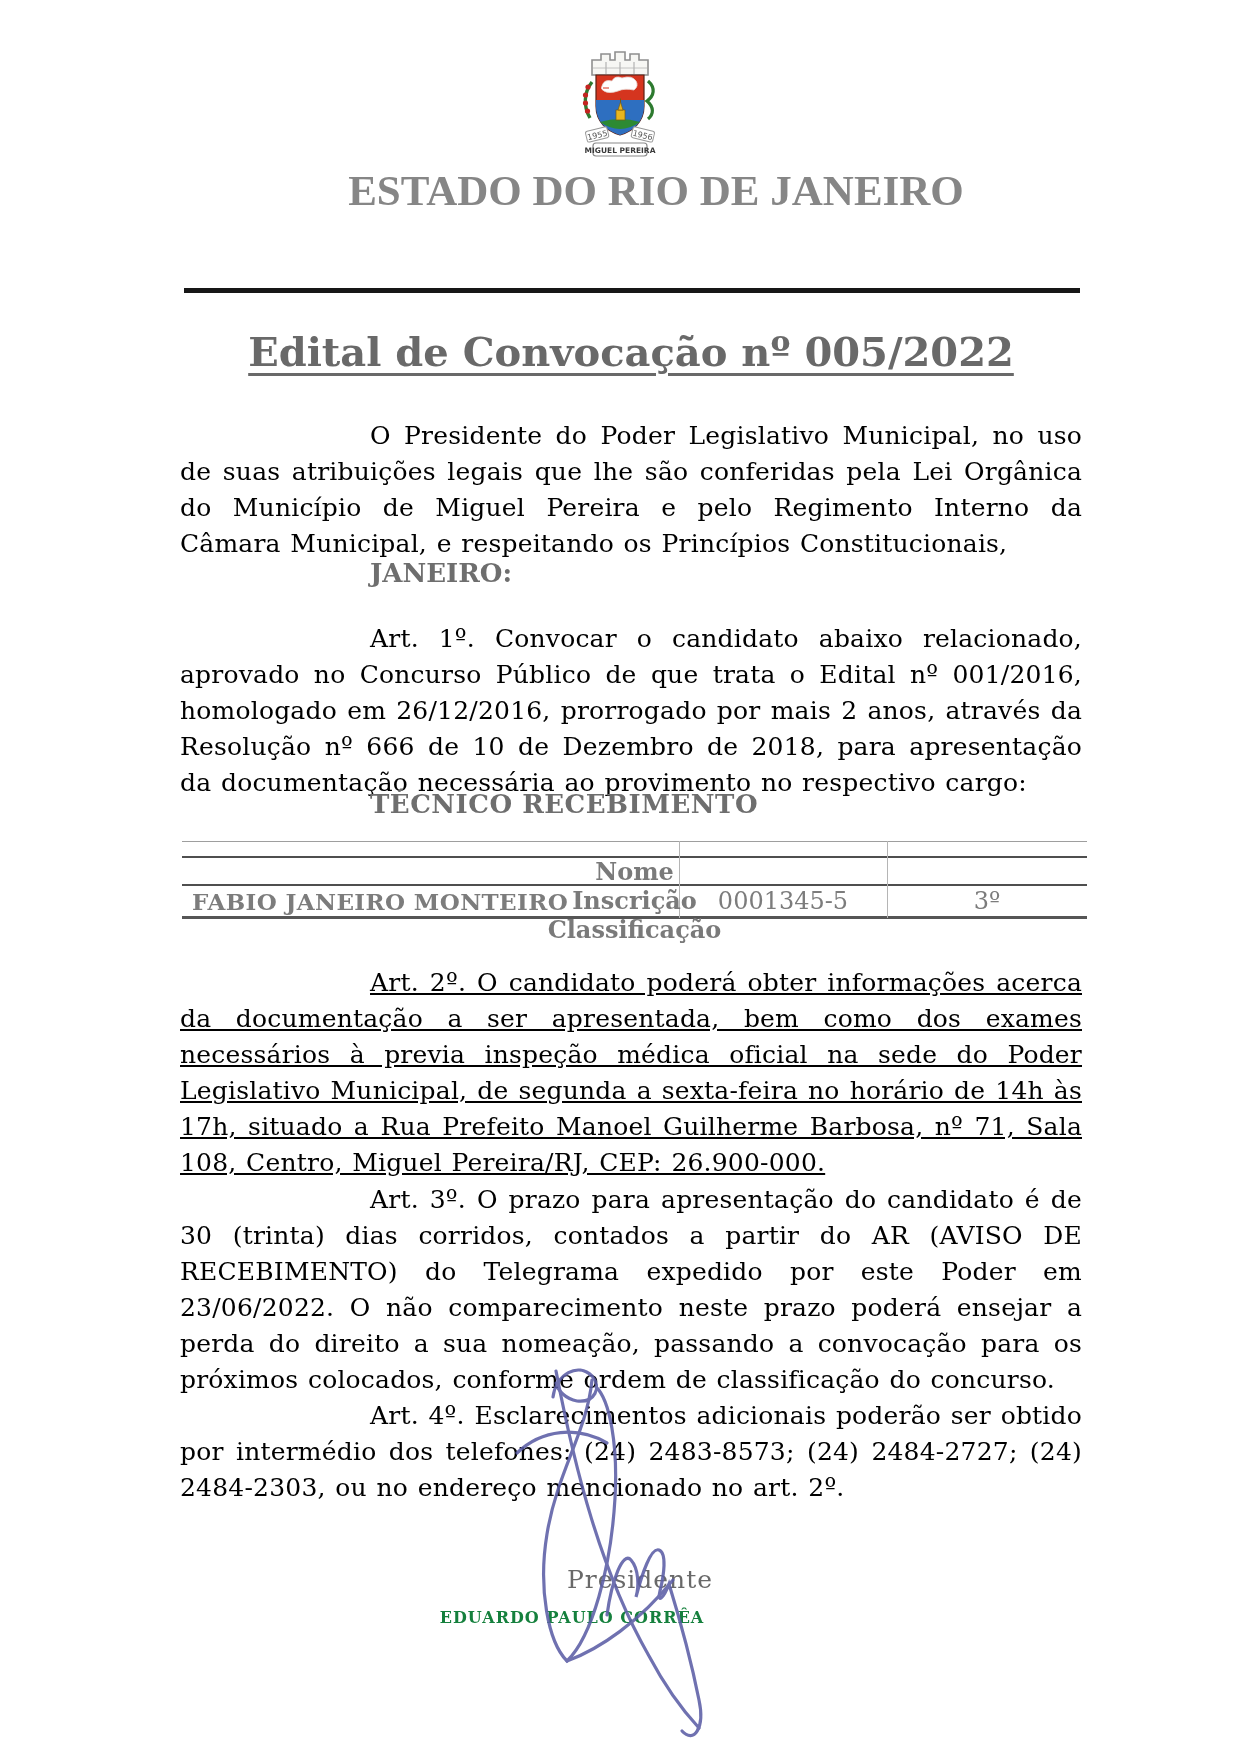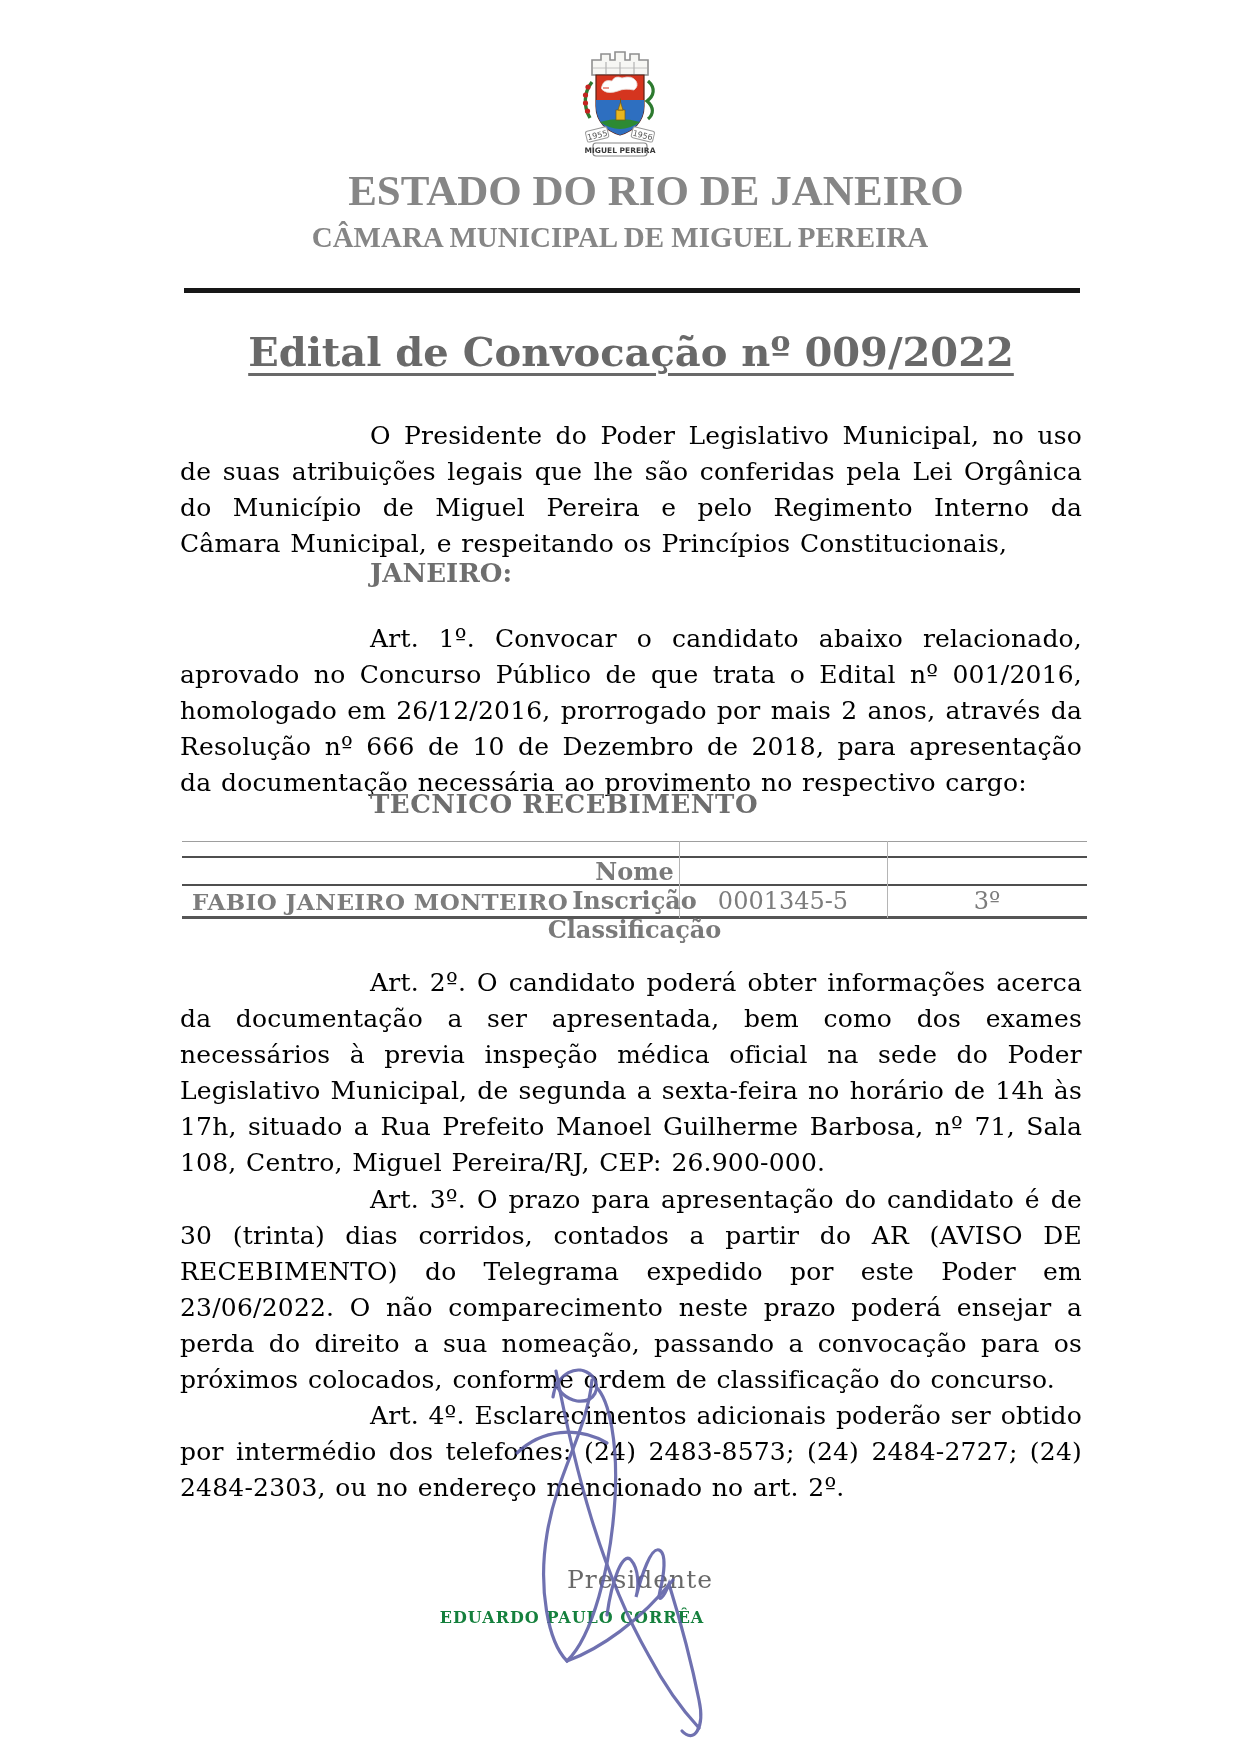--- a/index.html
+++ b/index.html
@@ -31,21 +31,21 @@
   
   .para{
     left:180px; width:902px; font-size:25px; line-height:36px;
     text-align:justify; text-indent:190px; color:#000000;
     letter-spacing:0.2px; word-spacing:1.5px;
   }
   .p1{top:393px;}
   .resolva{left:370px; top:558px; font-size:26px; font-weight:bold; color:#6e6e6e;}
   .art1{top:596px;}
   .cargo{left:370px; top:789px; font-size:26px; font-weight:bold; color:#6e6e6e; letter-spacing:0.5px;}
-  .art2{top:940px;}
+  .art2{top:940px;text-decoration:underline;}
   .art3{top:1157px;}
   .art4{top:1373px;}
   
   .doc-table{left:182px; top:841px; width:905px; height:78px;}
   .t-line{position:absolute; left:0; width:905px; background:#4f4f4f;}
   .t-line.thin{background:#9e9e9e; height:1px; top:0;}
   .t-line.l2{top:15px; height:2px;}
   .t-line.l3{top:43px; height:2px;}
   .t-line.l4{top:75px; height:2.5px; background:#565656;}
   .t-vline{position:absolute; top:0; width:1px; height:77px; background:#b5b5b5;}
@@ -106,24 +106,23 @@
     <rect x="26" y="85" width="22" height="11" rx="2" fill="#ffffff" stroke="#999999" stroke-width="1" transform="rotate(-14 37 90)"></rect>
     <rect x="72" y="85" width="22" height="11" rx="2" fill="#ffffff" stroke="#999999" stroke-width="1" transform="rotate(14 83 90)"></rect>
     <text x="37" y="94" font-size="8" fill="#555555" text-anchor="middle" transform="rotate(-14 37 90)" font-family="DejaVu Sans, sans-serif">1955</text>
     <text x="83" y="94" font-size="8" fill="#555555" text-anchor="middle" transform="rotate(14 83 90)" font-family="DejaVu Sans, sans-serif">1956</text>
 
     <rect x="33" y="99" width="54" height="13" rx="3" fill="#ffffff" stroke="#8a8a8a" stroke-width="1.2"></rect>
     <text x="60" y="109" font-size="7.5" font-weight="bold" fill="#3a3a3a" text-anchor="middle" font-family="DejaVu Sans, sans-serif">MIGUEL PEREIRA</text>
   </svg>
 
   <div class="abs state-title">ESTADO DO RIO DE JANEIRO</div>
-  <div class="abs org-title">CÂMARA MUNICIPAL DE MIGUEL PEREIRA</div>
   <div class="abs rule"></div>
 
-  <div class="abs doc-title">Edital de Convocação nº 009/2022</div>
+  <div class="abs doc-title">Edital de Convocação nº 005/2022</div>
 
   <p class="abs para p1">O Presidente do Poder Legislativo Municipal, no uso de suas atribuições legais que lhe são conferidas pela Lei Orgânica do Município de Miguel Pereira e pelo Regimento Interno da Câmara Municipal, e respeitando os Princípios Constitucionais,</p>
   <div class="abs resolva">JANEIRO:</div>
   <p class="abs para art1">Art. 1º. Convocar o candidato abaixo relacionado, aprovado no Concurso Público de que trata o Edital nº 001/2016, homologado em 26/12/2016, prorrogado por mais 2 anos, através da Resolução nº 666 de 10 de Dezembro de 2018, para apresentação da documentação necessária ao provimento no respectivo cargo:</p>
   <div class="abs cargo">TÉCNICO RECEBIMENTO</div>
 
   <div class="abs doc-table">
     <div class="t-line thin"></div>
     <div class="t-line l2"></div>
     <div class="t-line l3"></div>

